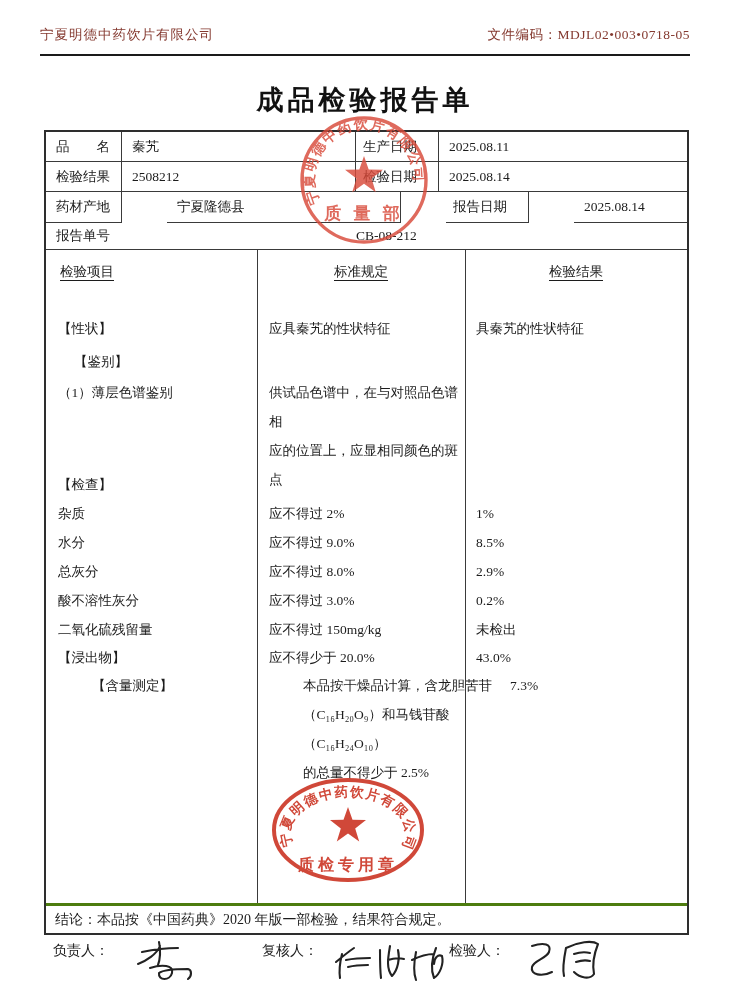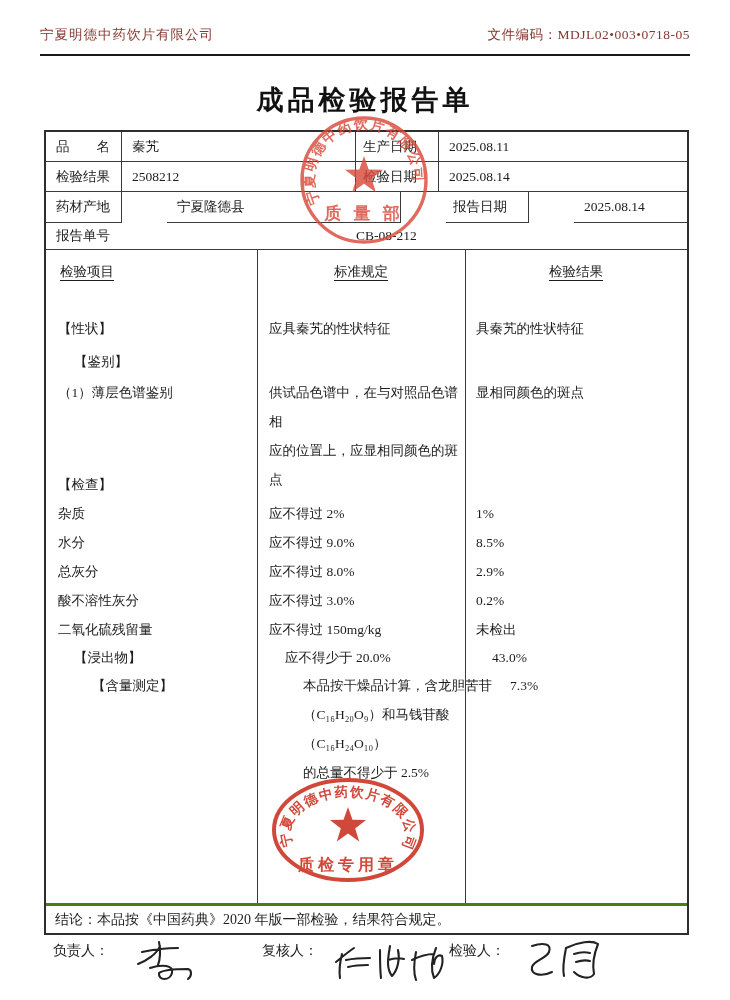--- a/index.html
+++ b/index.html
@@ -52,21 +52,21 @@
   .c3{flex:1;box-sizing:border-box;padding-left:11px;}
   .mrow.head{height:46px;padding-top:13px;box-sizing:border-box;}
   .mrow.head .c1{padding-left:14px;}
   .mrow.head .c2,.mrow.head .c3{text-align:center;padding-left:0;}
   .mrow.head span{text-decoration:underline;text-underline-offset:4px;}
   .gap16{height:16px;}
   .gap32{height:32px;}
   .h34{height:34px;line-height:34px;}
   .h32{height:32px;line-height:32px;padding-left:16px;}
   .h29{height:29px;line-height:29px;}
-  .h27{height:27px;line-height:27px;padding-left:16px;}
+  .h27{height:27px;line-height:27px;}
   .multiline{line-height:29px;}
   .mrow.tlc{height:60px;}
   .mrow.tlc .c1,.mrow.tlc .c3{line-height:29px;}
   .mrow.assay{height:87px;padding-left:34px;}
   .mrow.assay .c1,.mrow.assay .c3{line-height:29px;}
   
   .conclusion{
     position:absolute;left:0;right:0;bottom:0;height:30px;border-top:3px solid #4d7c0f;
     display:flex;align-items:center;padding-left:9px;box-sizing:border-box;font-size:14px;
   }
@@ -153,21 +153,20 @@
       <div class="c2"></div>
       <div class="c3"></div>
     </div>
 
     <div class="mrow tlc">
       <div class="c1">（1）薄层色谱鉴别</div>
       <div class="c2 multiline">
         <div>供试品色谱中，在与对照品色谱相</div>
         <div>应的位置上，应显相同颜色的斑点</div>
       </div>
-      <div class="c3">显相同颜色的斑点</div>
     </div>
 
     <div class="gap32"></div>
 
     <div class="mrow h29">
       <div class="c1">【检查】</div>
       <div class="c2"></div>
       <div class="c3"></div>
     </div>
     <div class="mrow h29">

